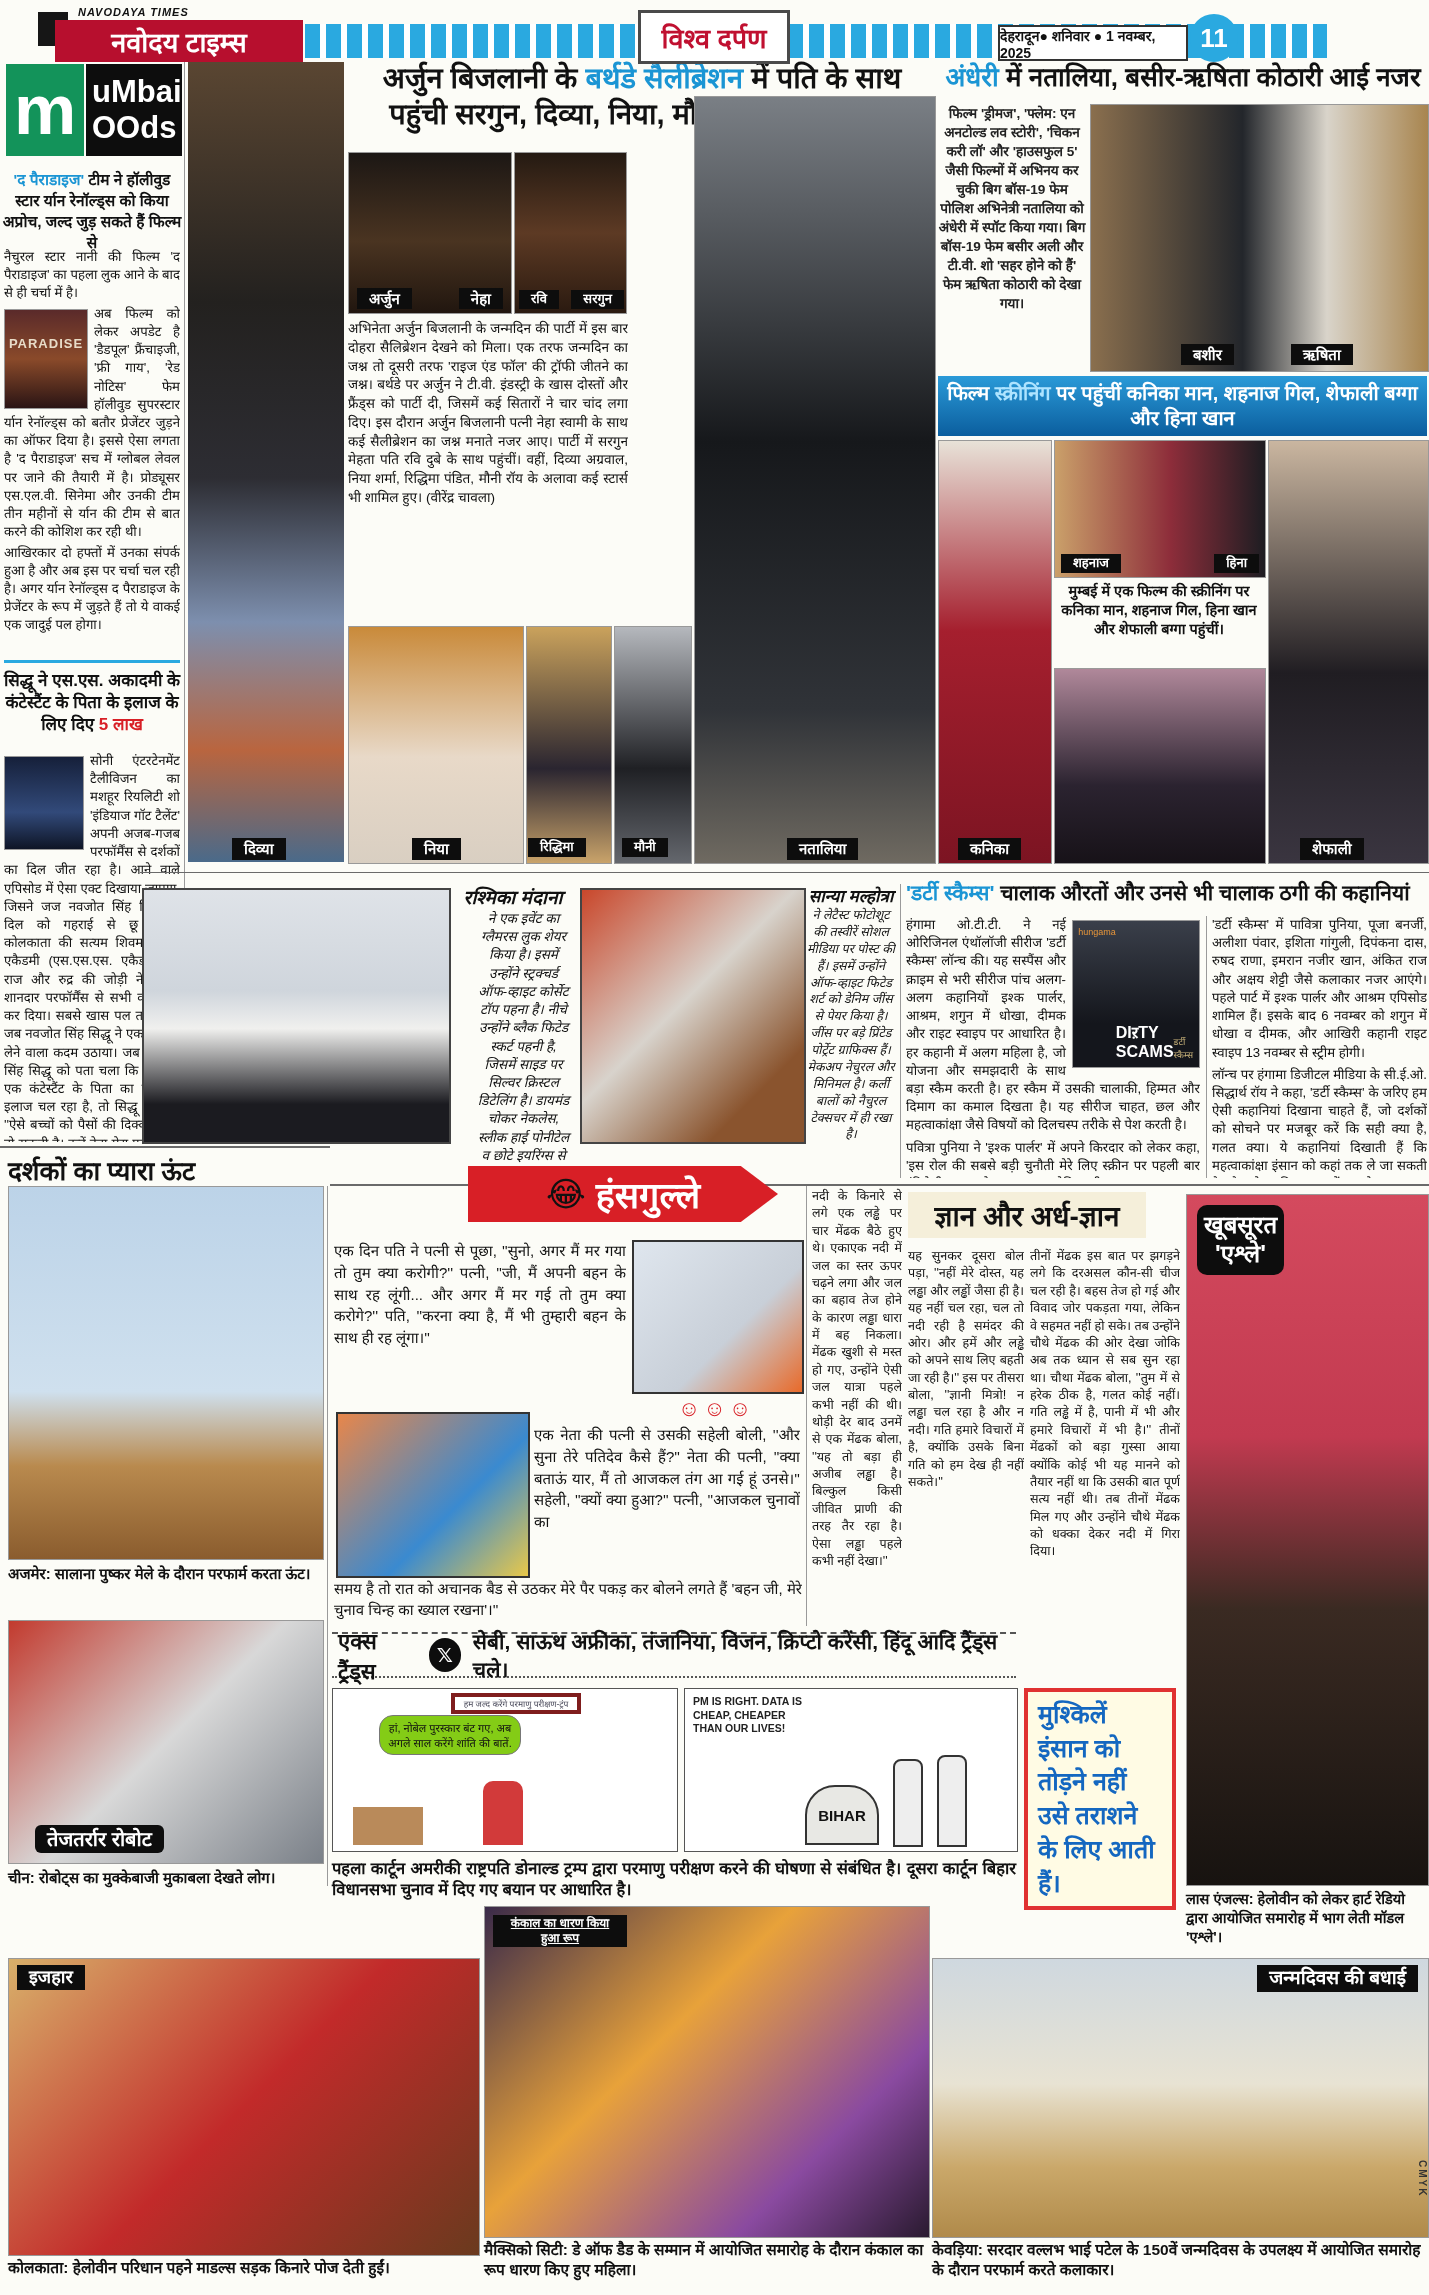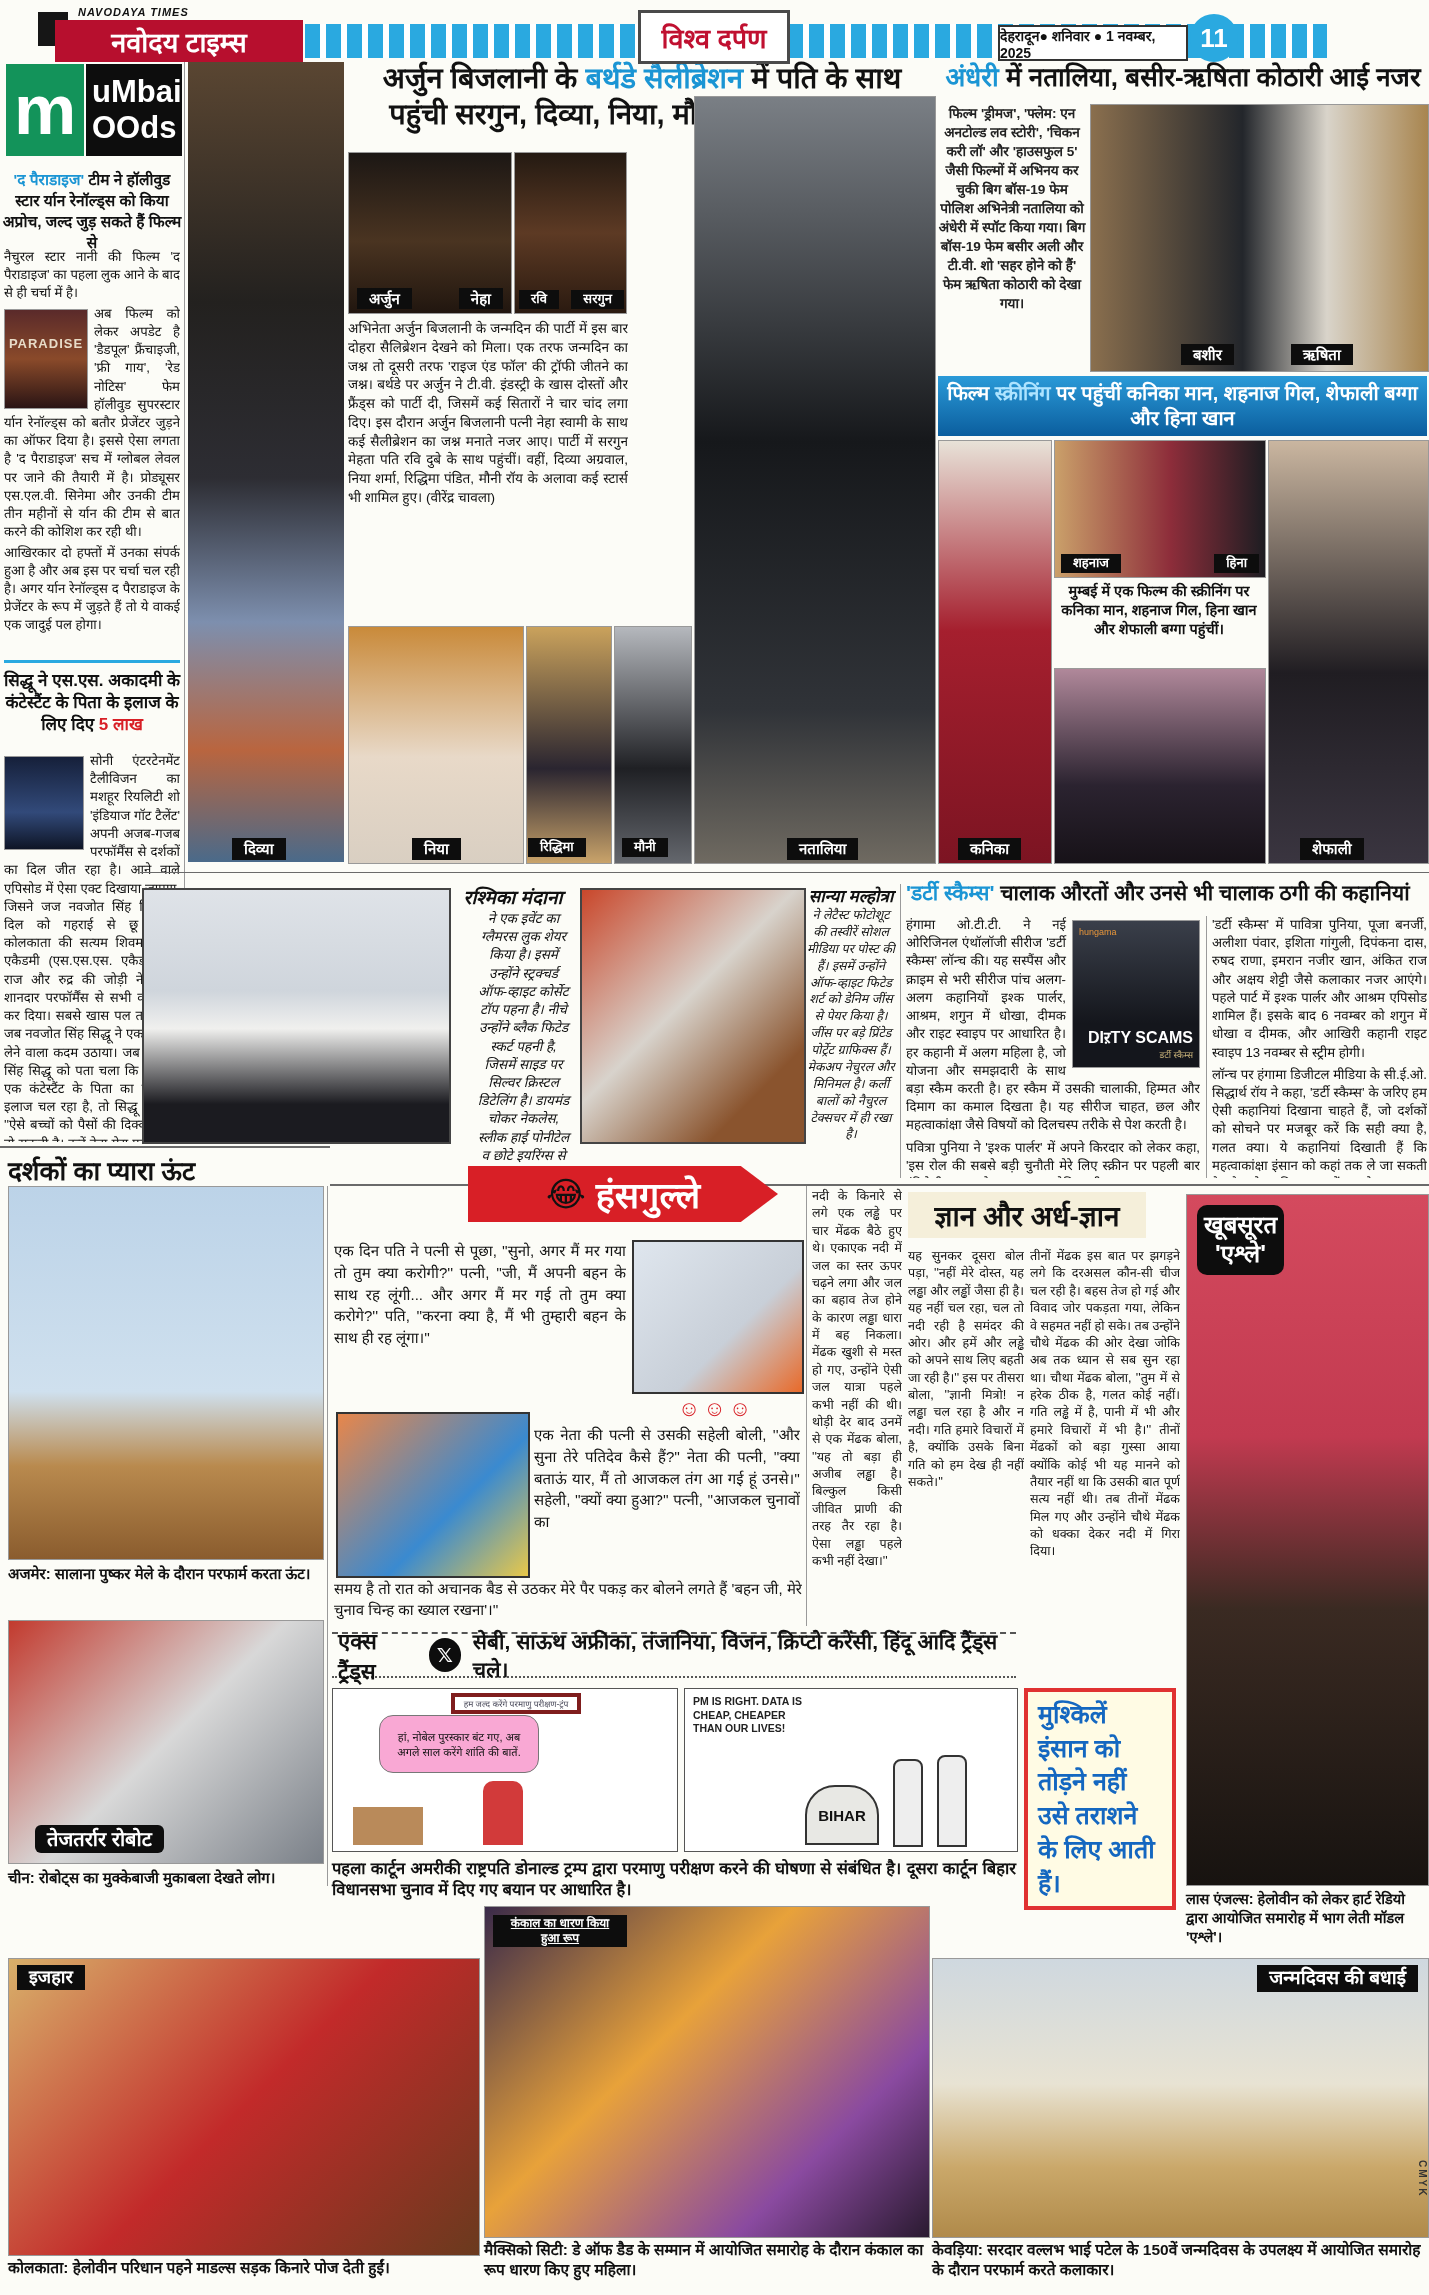--- a/index.html
+++ b/index.html
@@ -168,21 +168,21 @@
     <div style="font-size:17px;font-weight:bold;font-style:italic;">सान्या मल्होत्रा</div>
     <div class="itct" style="font-size:12.5px;line-height:1.35;">ने लेटैस्ट फोटोशूट की तस्वीरें सोशल मीडिया पर पोस्ट की हैं। इसमें उन्होंने ऑफ-व्हाइट फिटेड शर्ट को डेनिम जींस से पेयर किया है। जींस पर बड़े प्रिंटेड पोर्ट्रेट ग्राफिक्स हैं। मेकअप नेचुरल और मिनिमल है। कर्ली बालों को नैचुरल टेक्सचर में ही रखा है।</div>
   </div>
 
   <div class="vr" style="left:900px;top:884px;height:294px;"></div>
 
   <div class="abs" style="left:906px;top:878px;width:521px;font-size:21px;font-weight:bold;">
     <span class="accent-red" style="color:#1b95d4;">'डर्टी स्कैम्स'</span><span> चालाक औरतों और उनसे भी चालाक ठगी की कहानियां</span>
   </div>
   <div class="abs" style="left:906px;top:916px;width:294px;height:262px;overflow:hidden;">
-    <div class="photo ph-scamsposter" style="position:relative;float:right;width:128px;height:148px;margin:4px 0 4px 6px;display:flex;flex-direction:column;align-items:flex-end;justify-content:flex-end;padding:6px;box-sizing:border-box;">
+    <div class="photo ph-scamsposter" style="position:relative;float:right;width:128px;height:148px;margin:4px 0 4px 6px;display:flex;flex-direction:row;align-items:flex-end;justify-content:flex-end;padding:6px;box-sizing:border-box;">
       <span style="color:#e8963a;font-size:9px;align-self:flex-start;">hungama</span>
       <span style="color:#fff;font-weight:bold;font-size:16px;margin-top:auto;">DIऱTY SCAMS</span>
       <span style="color:#c9b37a;font-size:9px;">डर्टी स्कैम्स</span>
     </div>
     <p class="bodytext" style="margin:0 0 4px;">हंगामा ओ.टी.टी. ने नई ओरिजिनल एंथॉलॉजी सीरीज 'डर्टी स्कैम्स' लॉन्च की। यह सस्पैंस और क्राइम से भरी सीरीज पांच अलग-अलग कहानियों इश्क पार्लर, आश्रम, शगुन में धोखा, दीमक और राइट स्वाइप पर आधारित है। हर कहानी में अलग महिला है, जो योजना और समझदारी के साथ बड़ा स्कैम करती है। हर स्कैम में उसकी चालाकी, हिम्मत और दिमाग का कमाल दिखता है। यह सीरीज चाहत, छल और महत्वाकांक्षा जैसे विषयों को दिलचस्प तरीके से पेश करती है।</p>
     <p class="bodytext" style="margin:0;">पवित्रा पुनिया ने 'इश्क पार्लर' में अपने किरदार को लेकर कहा, 'इस रोल की सबसे बड़ी चुनौती मेरे लिए स्क्रीन पर पहली बार इंटिमेसी एक्सप्लोर करना था लेकिन टीम का साथ शानदार रहा।'</p>
   </div>
   <div class="vr" style="left:1206px;top:916px;height:262px;"></div>
   <div class="abs" style="left:1212px;top:916px;width:215px;height:262px;overflow:hidden;">
     <p class="bodytext" style="margin:0 0 4px;">'डर्टी स्कैम्स' में पावित्रा पुनिया, पूजा बनर्जी, अलीशा पंवार, इशिता गांगुली, दिपंकना दास, रुषद राणा, इमरान नजीर खान, अंकित राज और अक्षय शेट्टी जैसे कलाकार नजर आएंगे। पहले पार्ट में इश्क पार्लर और आश्रम एपिसोड शामिल हैं। इसके बाद 6 नवम्बर को शगुन में धोखा व दीमक, और आखिरी कहानी राइट स्वाइप 13 नवम्बर से स्ट्रीम होगी।</p>
@@ -232,21 +232,21 @@
   <div class="abs" style="left:332px;top:1632px;width:684px;height:46px;border-top:2px dashed #555;border-bottom:2px dotted #555;display:flex;align-items:center;gap:12px;padding:0 6px;box-sizing:border-box;">
     <span style="font-size:22px;font-weight:bold;">एक्स ट्रैंड्स</span>
     <span style="width:34px;height:34px;border-radius:50%;background:#0d0d0d;color:#fff;display:inline-flex;align-items:center;justify-content:center;font-size:20px;font-weight:bold;">
       <span>𝕏</span>
     </span>
     <span style="font-size:21px;font-weight:bold;">सेबी, साऊथ अफ्रीका, तंजानिया, विजन, क्रिप्टो करेंसी, हिंदू आदि ट्रैंड्स चले।</span>
   </div>
 
   <div class="abs ph-cartoonA" style="left:332px;top:1688px;width:344px;height:162px;border:1px solid #555;">
     <div class="abs" style="left:118px;top:4px;width:120px;border:4px solid #7f1d1d;font-size:8.5px;text-align:center;color:#445;padding:1px;">हम जल्द करेंगे परमाणु परीक्षण-ट्रंप</div>
-    <div class="abs" style="left:46px;top:26px;width:132px;border:1px solid #777;border-radius:14px;font-size:11px;text-align:center;padding:13px;background:#f9a8d4;">हां, नोबेल पुरस्कार बंट गए, अब अगले साल करेंगे शांति की बातें.</div>
+    <div class="abs" style="left:46px;top:26px;width:132px;border:1px solid #777;border-radius:14px;font-size:11px;text-align:center;padding:4px;background:#84cc16;">हां, नोबेल पुरस्कार बंट गए, अब अगले साल करेंगे शांति की बातें.</div>
     <div class="abs" style="left:150px;top:92px;width:40px;height:64px;background:#d23a3a;border-radius:10px 10px 0 0;"></div>
     <div class="abs" style="left:20px;top:118px;width:70px;height:38px;background:#b98a5a;"></div>
   </div>
   <div class="abs ph-cartoonA" style="left:684px;top:1688px;width:332px;height:162px;border:1px solid #555;">
     <div class="abs" style="left:8px;top:6px;width:110px;font-size:10.5px;font-weight:bold;color:#222;line-height:1.3;">PM IS RIGHT. DATA IS CHEAP, CHEAPER THAN OUR LIVES!</div>
     <div class="abs" style="left:120px;top:96px;width:70px;height:56px;background:#e8e8e4;border:2px solid #333;border-radius:30px 30px 0 0;display:flex;align-items:center;justify-content:center;">
       <span style="font-weight:bold;font-size:15px;">BIHAR</span>
     </div>
     <div class="abs" style="left:208px;top:70px;width:26px;height:84px;background:#eee;border:2px solid #333;border-radius:8px 8px 0 0;"></div>
     <div class="abs" style="left:252px;top:66px;width:26px;height:88px;background:#eee;border:2px solid #333;border-radius:8px 8px 0 0;"></div>

